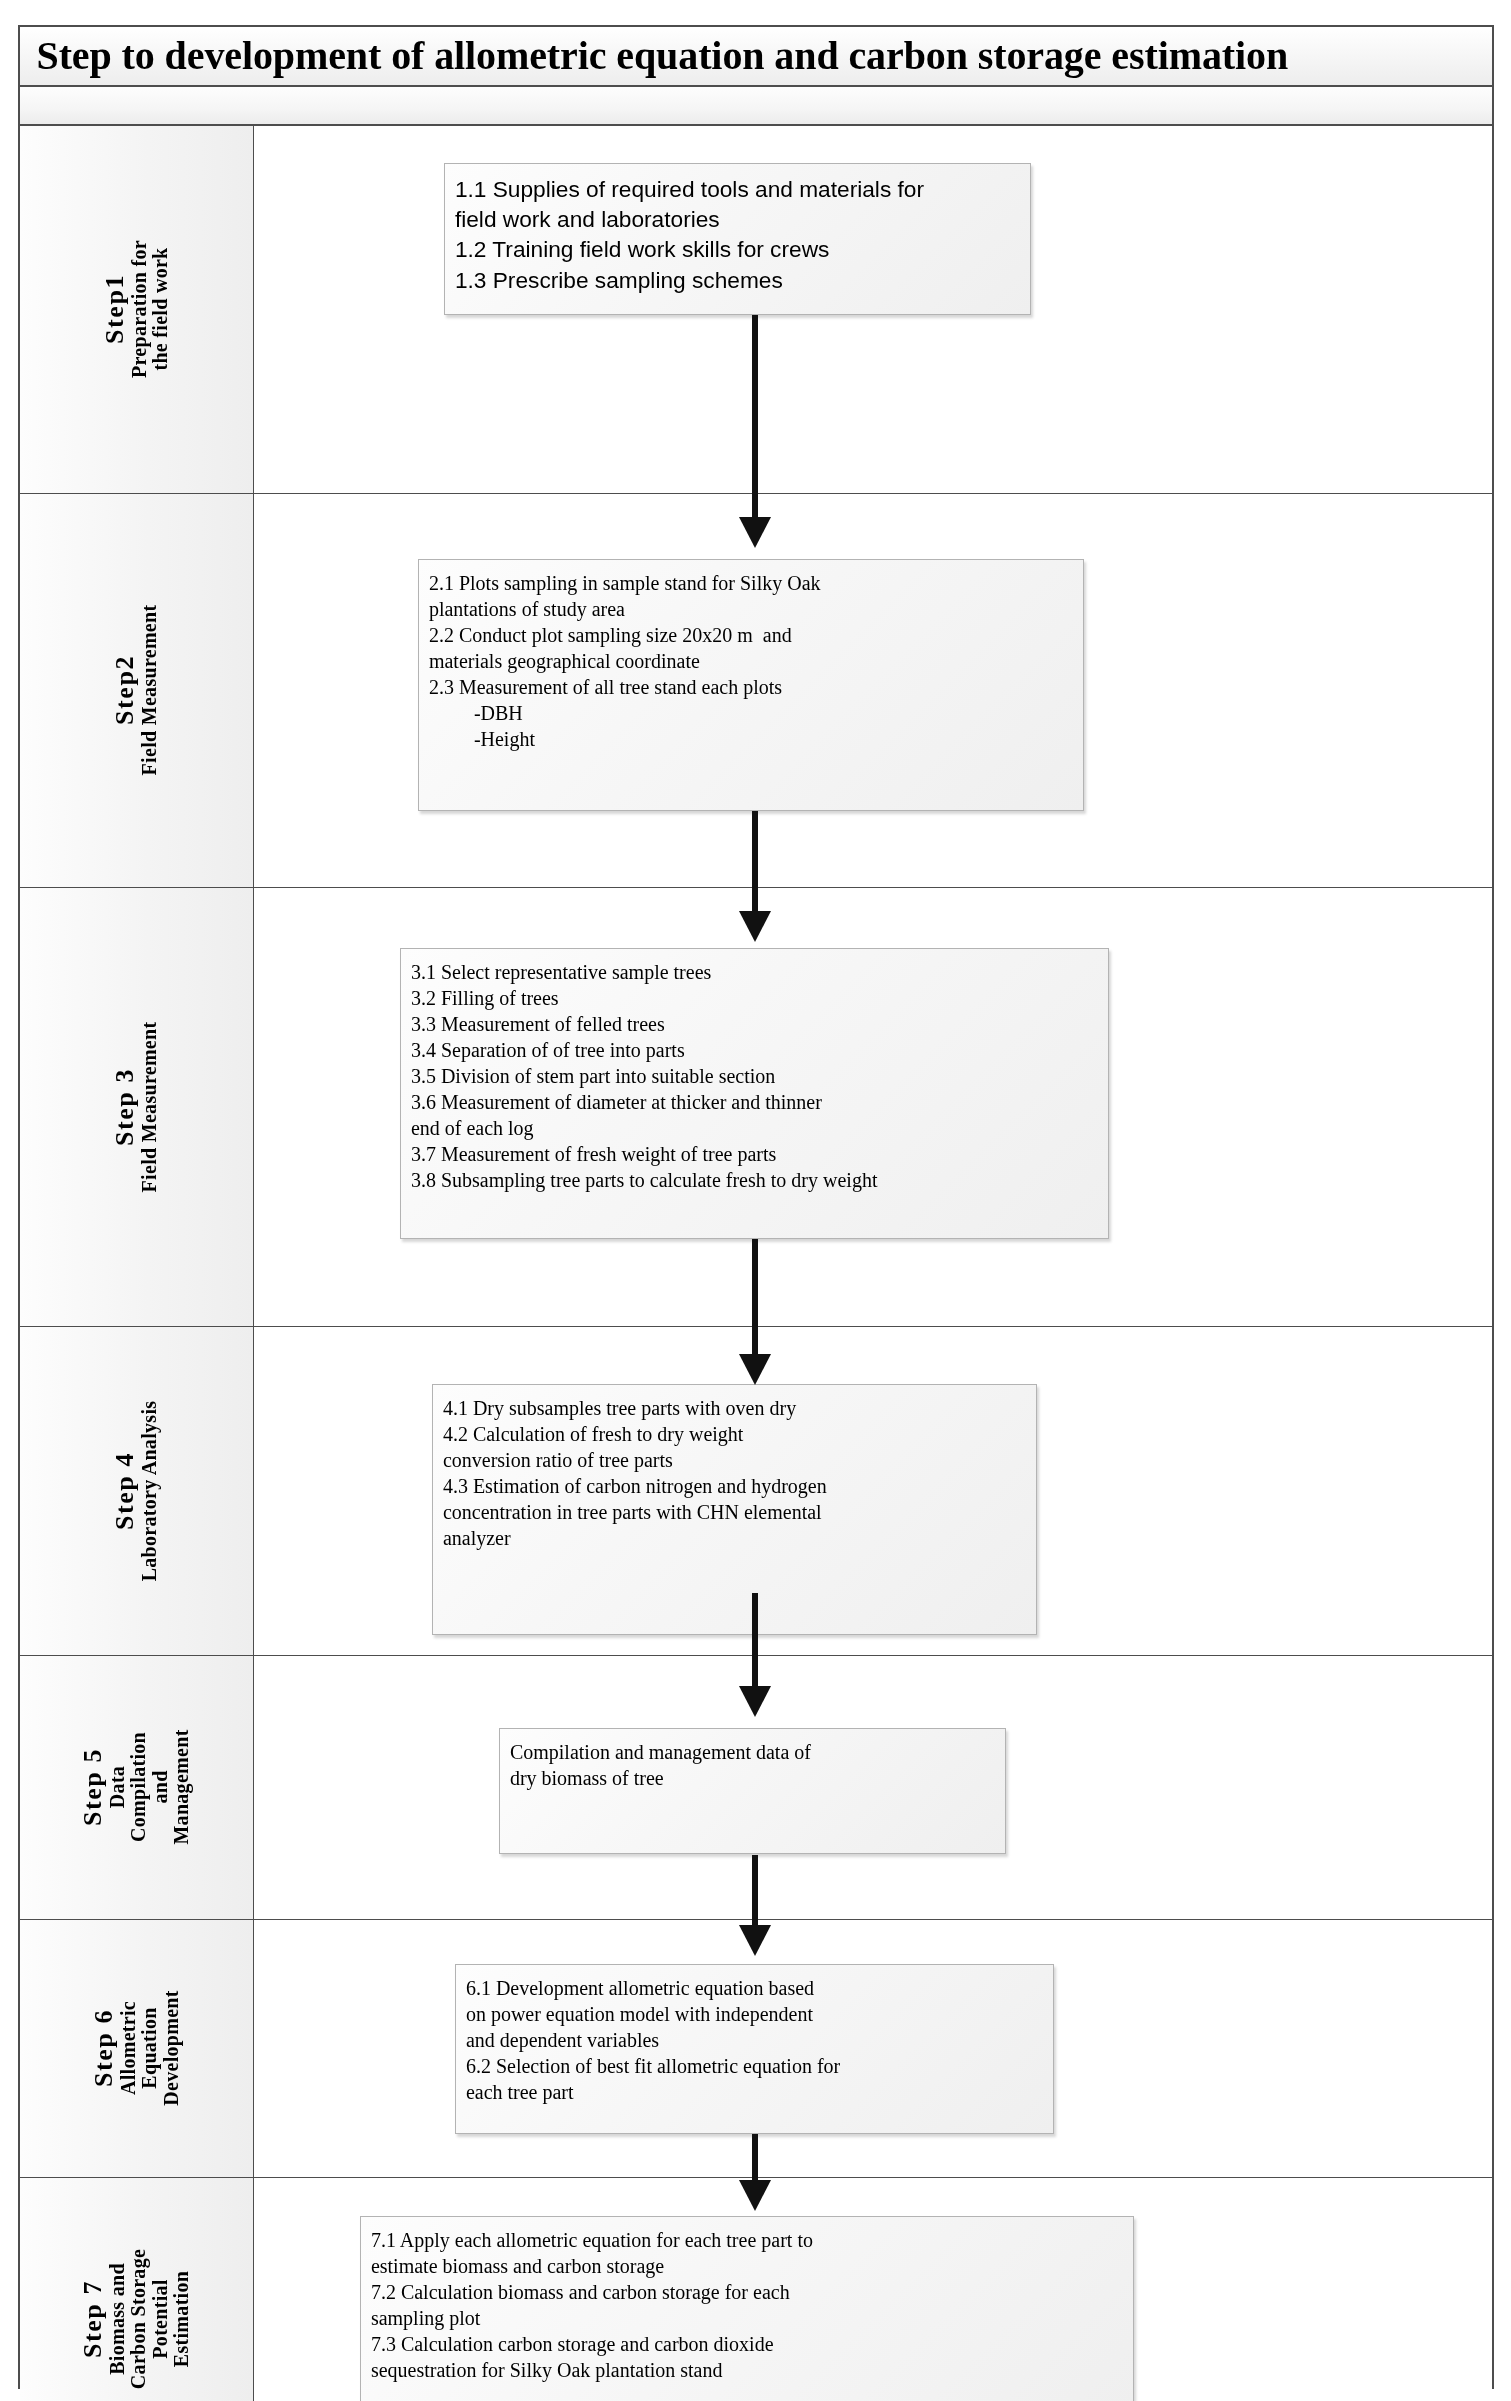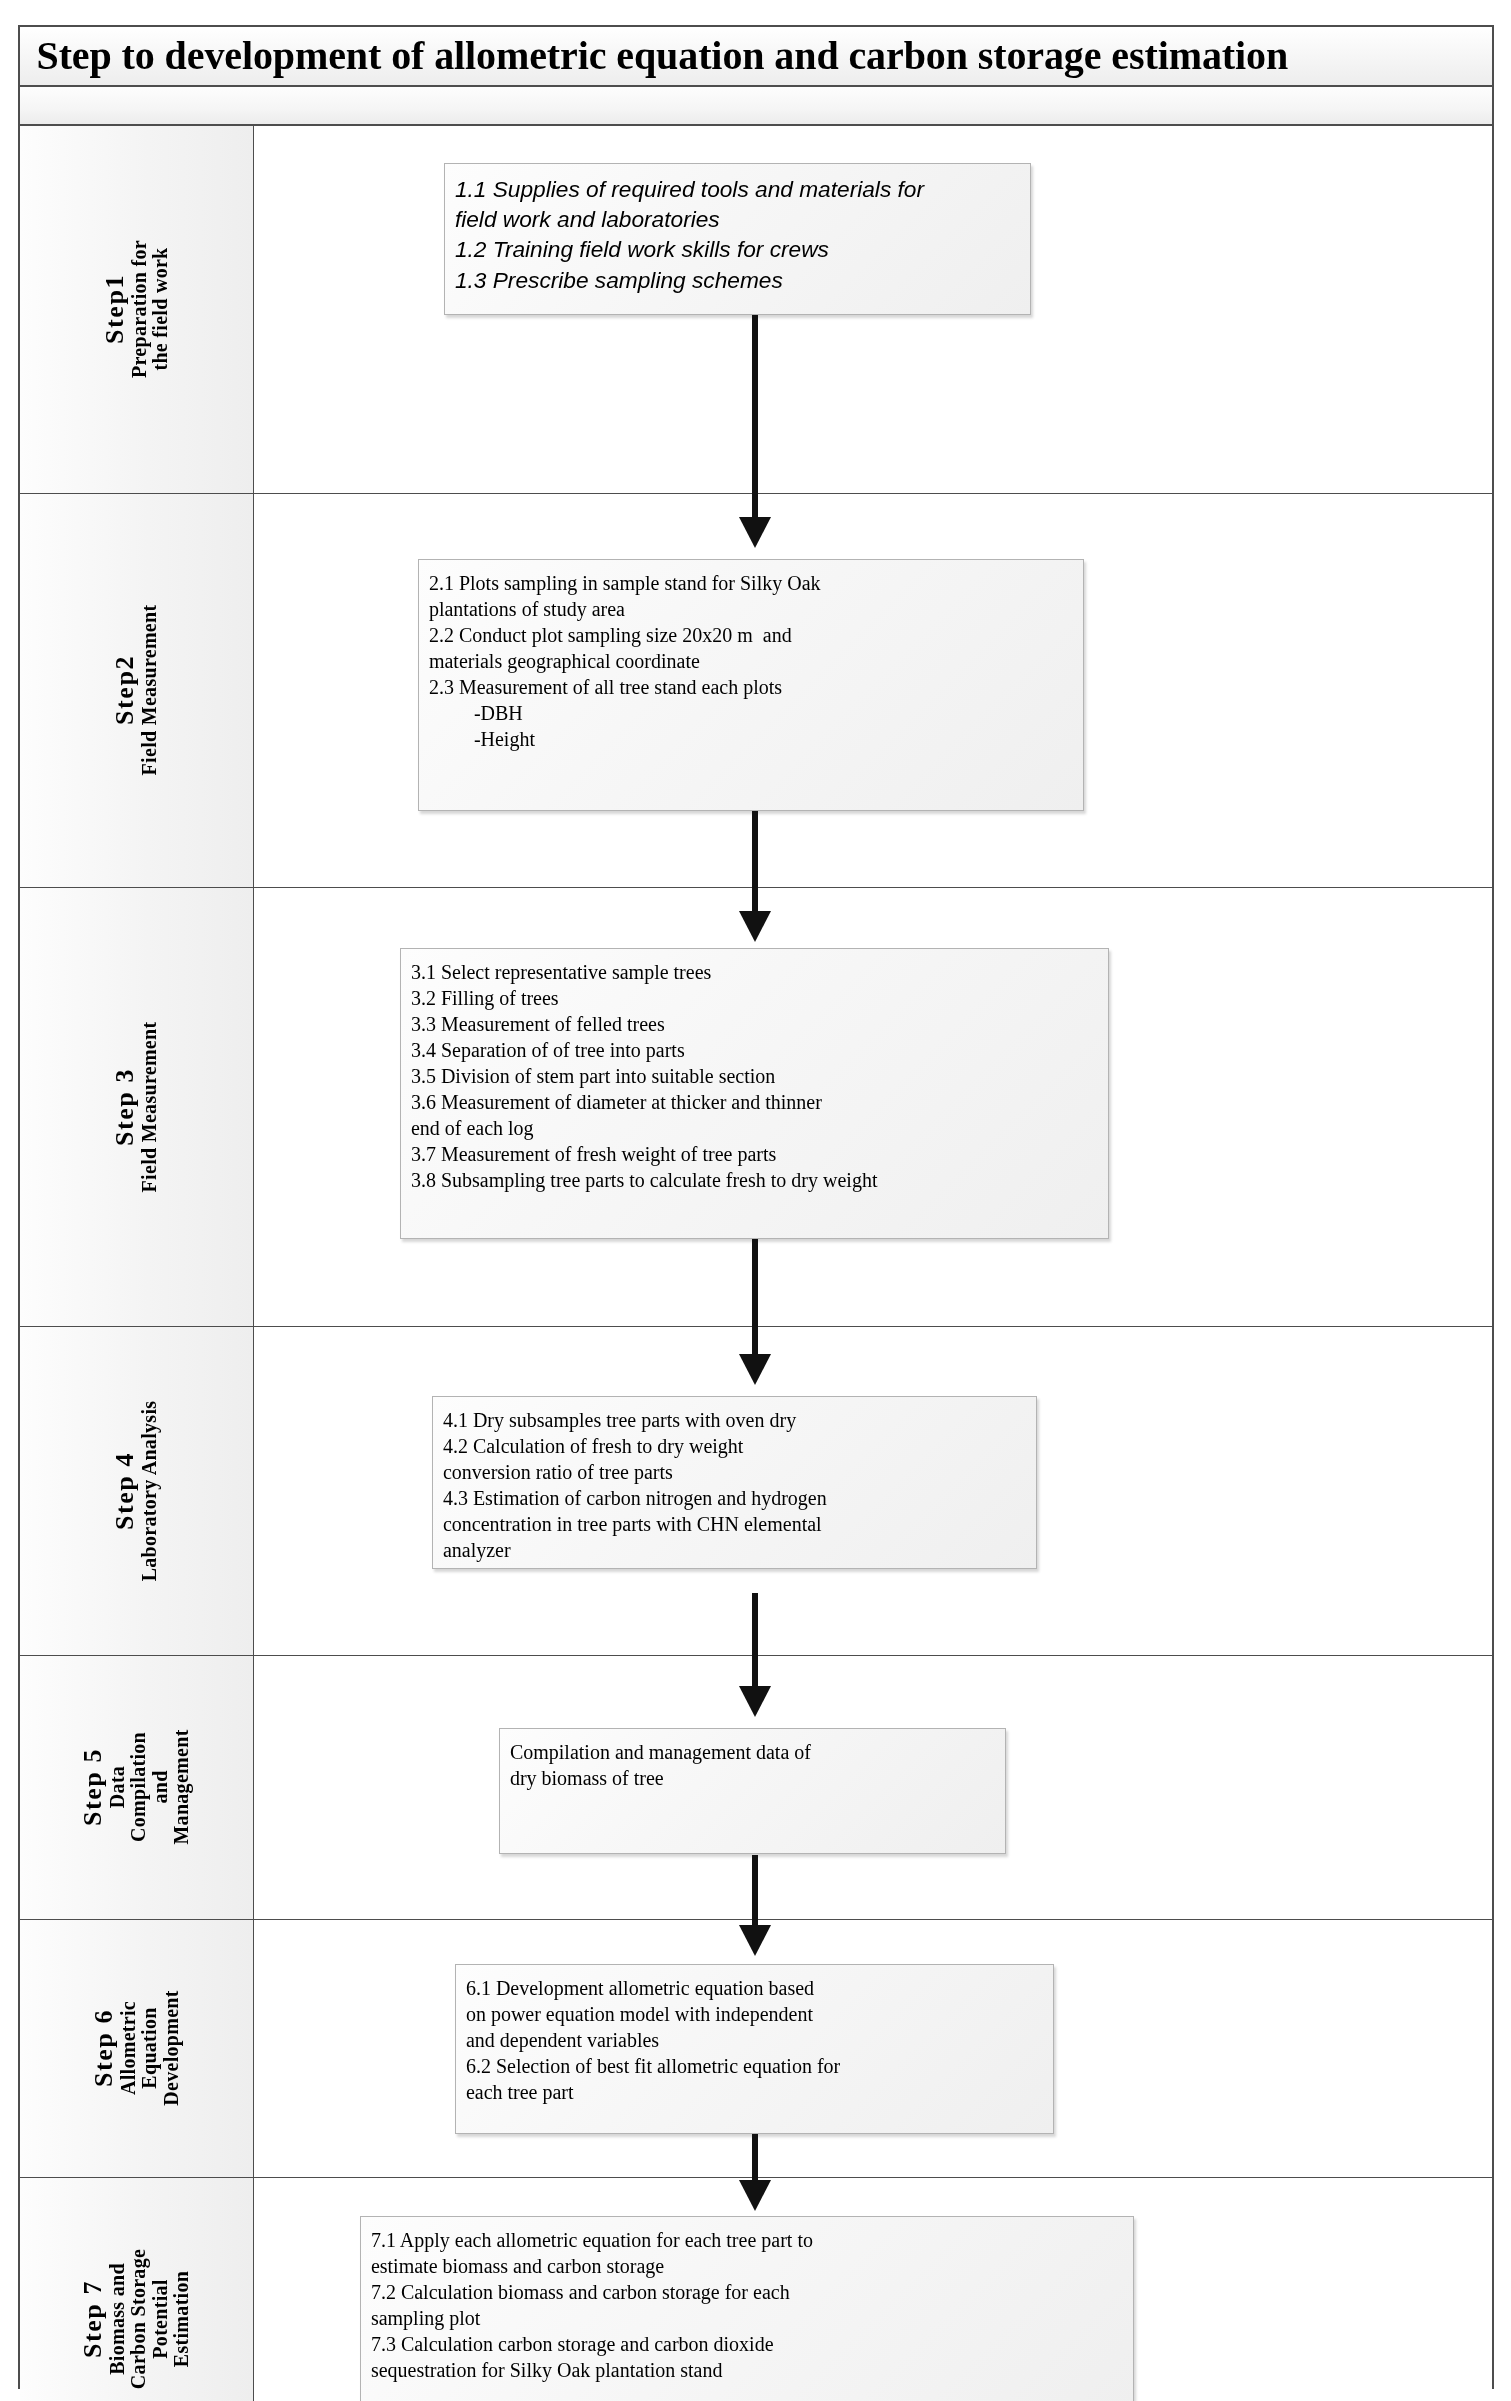--- a/index.html
+++ b/index.html
@@ -149,21 +149,21 @@
 
   <div class="step-row" style="height:368px;">
     <div class="label-cell">
       <div class="label-rot">
         <span class="l-main">Step1</span>
         <span class="l-sub">Preparation for</span>
         <span class="l-sub">the field work</span>
       </div>
     </div>
     <div class="content-cell">
-      <div class="pbox sans-box" style="left:190px; top:37px; width:587px; height:152px;font-style:italic;">
+      <div class="pbox sans-box" style="left:190px; top:37px; width:587px; height:152px;">
         <span class="ln">1.1 Supplies of required tools and materials for</span>
         <span class="ln">field work and laboratories</span>
         <span class="ln">1.2 Training field work skills for crews</span>
         <span class="ln">1.3 Prescribe sampling schemes</span>
       </div>
 
       <div class="arrow" style="left:498px; top:189px; height:188px;"></div>
     </div>
   </div>
 
@@ -224,21 +224,21 @@
     <div class="label-cell">
       <div class="label-rot">
         <span class="l-main">Step 4</span>
         <span class="l-sub">Laboratory Analysis</span>
       </div>
     </div>
     <div class="content-cell">
       <div class="arrow" style="left:498px; top:0px; height:31px;"></div>
       <div class="arrow-head" style="left:485px; top:27px;"></div>
 
-      <div class="pbox serif-box" style="left:178px; top:69px; width:605px; height:173px;">
+      <div class="pbox serif-box" style="left:178px; top:57px; width:605px; height:251px;">
         <span class="ln">4.1 Dry subsamples tree parts with oven dry</span>
         <span class="ln">4.2 Calculation of fresh to dry weight</span>
         <span class="ln">conversion ratio of tree parts</span>
         <span class="ln">4.3 Estimation of carbon nitrogen and hydrogen</span>
         <span class="ln">concentration in tree parts with CHN elemental</span>
         <span class="ln">analyzer</span>
       </div>
 
       <div class="arrow" style="left:498px; top:266px; height:65px;"></div>
     </div>

